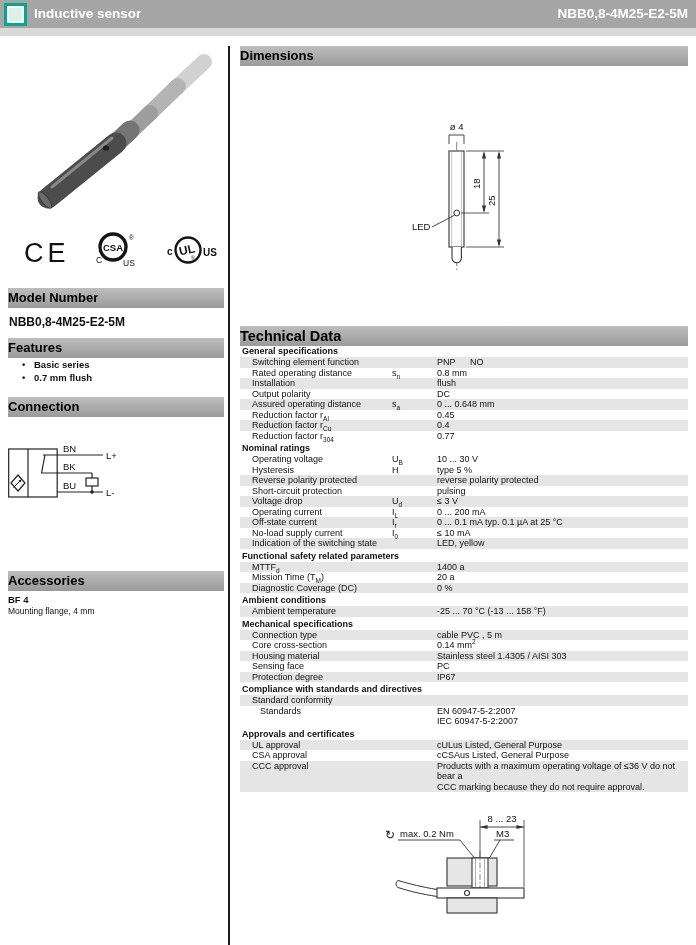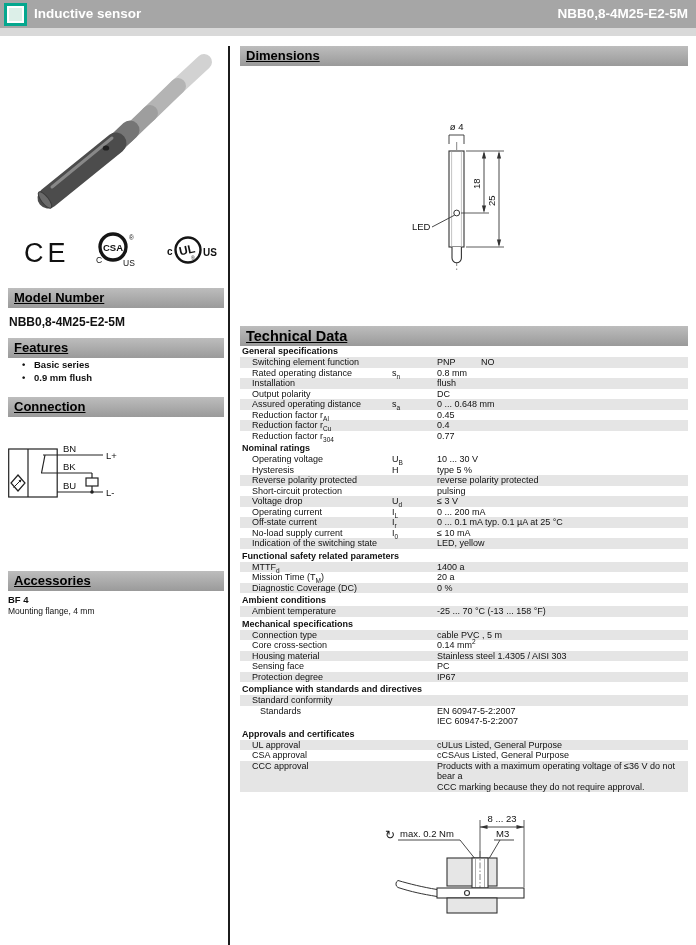--- a/index.html
+++ b/index.html
@@ -9,22 +9,22 @@
   
   .topbar{position:absolute;left:0;top:0;width:696px;height:28px;background:#a6a6a6;}
   .brandmark{position:absolute;left:4px;top:3px;width:17px;height:17px;
              background:#dcefe8;border:3px solid #05a78e;box-shadow:inset 0 0 0 2px #fff;}
   .topbar-title{position:absolute;left:34px;top:6px;font-size:13.5px;font-weight:bold;color:#fff;}
   .topbar-model{position:absolute;right:8px;top:6px;font-size:13.5px;font-weight:bold;color:#fff;}
   .substrip{position:absolute;left:0;top:28px;width:696px;height:8px;background:#d9d9d9;}
   .vdivider{position:absolute;left:228px;top:46px;width:2px;height:899px;background:#1c1c1c;}
 
   
-  .secbar{position:absolute;height:20px;line-height:20px;padding-left:6px;box-sizing:border-box;
-          background:linear-gradient(180deg,#bdbdbd,#9a9a9a);font-weight:bold;font-size:13px;color:#000;text-decoration:underline;}
+  .secbar{position:absolute;height:20px;line-height:20px;box-sizing:border-box;
+          background:linear-gradient(180deg,#bdbdbd,#9a9a9a);font-weight:bold;font-size:13px;color:#000;}
   .sb-left{left:8px;width:216px;}
   .sb-right{left:240px;width:448px;}
   #bar-model{top:288px;} #bar-features{top:338px;} #bar-connection{top:397px;} #bar-accessories{top:571px;}
   #bar-dimensions{top:46px;} #bar-techdata{top:326px;font-size:14.5px;}
 
   .model-text{position:absolute;left:9px;top:315px;font-size:12px;font-weight:bold;}
   .features-list{position:absolute;left:22px;top:359px;font-size:9.5px;font-weight:bold;}
   .feature-item{line-height:12.5px;}
   .bullet{display:inline-block;width:12px;}
   .bf4-name{position:absolute;left:8px;top:594px;font-size:9.5px;font-weight:bold;}
@@ -40,21 +40,21 @@
 
   
   .tdata{position:absolute;left:240px;top:344px;width:448px;}
   .tsec{font-size:9px;font-weight:bold;line-height:11px;margin-top:2px;padding-left:2px;}
   .trow{display:flex;font-size:9px;line-height:10.5px;}
   .trow.shaded{background:#e5e5e5;}
   .c-label{flex:none;width:140px;padding-left:12px;box-sizing:content-box;}
   .c-label.indent{width:132px;padding-left:20px;}
   .c-sym{flex:none;width:29px;}
   .c-val{flex:1;position:relative;padding-left:16px;}
-  .v2{position:absolute;left:60px;top:0;}
+  .v2{position:absolute;left:49px;top:0;}
   sub,sup{font-size:6.5px;line-height:0;}
 </style>
 </head>
 <body>
 
 <div class="page">
 
   <div class="topbar">
     <span class="brandmark"></span>
     <span class="topbar-title">Inductive sensor</span>
@@ -91,21 +91,21 @@
   <div id="bar-model" class="secbar sb-left">
     <span>Model Number</span>
   </div>
   <div class="model-text">NBB0,8-4M25-E2-5M</div>
 
   <div id="bar-features" class="secbar sb-left">
     <span>Features</span>
   </div>
   <div class="features-list">
     <div class="feature-item"><span class="bullet">•</span><span>Basic series</span></div>
-    <div class="feature-item"><span class="bullet">•</span><span>0.9 mm flush</span></div>
+    <div class="feature-item"><span class="bullet">•</span><span>0.7 mm flush</span></div>
   </div>
 
   <div id="bar-connection" class="secbar sb-left">
     <span>Connection</span>
   </div>
 
   <svg class="conn-svg" width="150" height="70" viewBox="0 0 150 70">
     <rect x="0.7" y="11" width="48.5" height="48" fill="none" stroke="#222" stroke-width="1.2"></rect>
     <line x1="20" y1="11" x2="20" y2="59" stroke="#222" stroke-width="1.2"></line>
     <path d="M10,37 L17,45 L10,53 L3,45 Z" fill="none" stroke="#222" stroke-width="1.2"></path>

